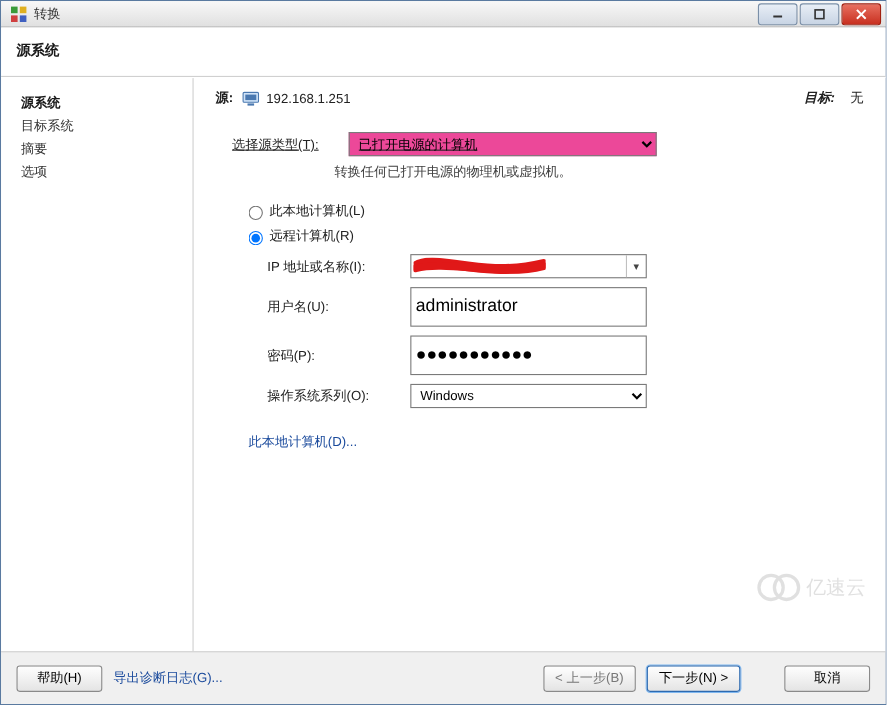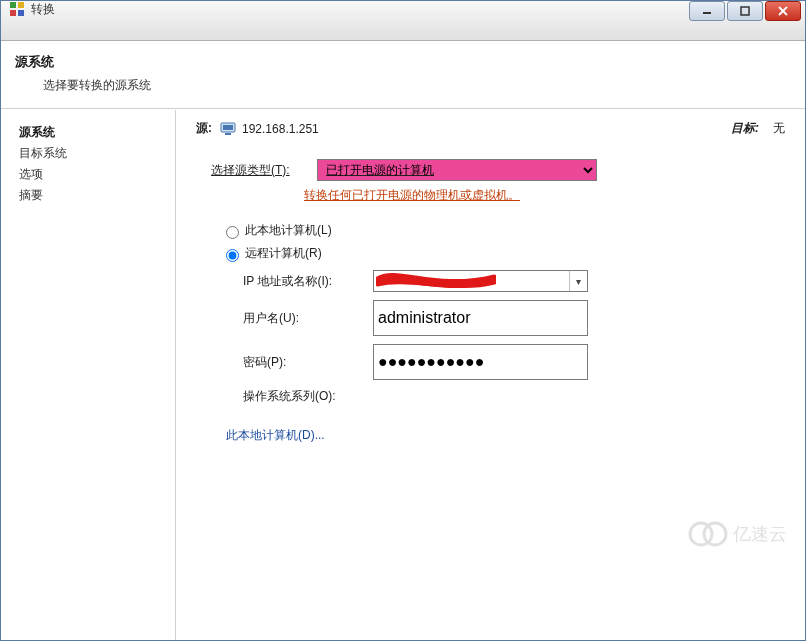--- a/index.html
+++ b/index.html
@@ -7,25 +7,25 @@
   .window {
     width: 806px;
     height: 641px;
     border: 1px solid #5a7aa0;
     display: flex;
     flex-direction: column;
     background: #f0f0f0;
     position: relative;
   }
   .titlebar {
-    height: 40px;
+    height: 24px;
     background: linear-gradient(to bottom, #f8f8f8, #e0e0e0);
     border-bottom: 1px solid #b0b0b0;
     display: flex;
-    align-items: flex-start;
+    align-items: center;
     padding: 0 4px;
     font-size: 12px;
     color: #333;
   }
   .titlebar .app-icon {
     width: 16px; height: 16px;
     margin: 0 6px 0 4px;
   }
   .titlebar .title-text { flex: 0 0 auto; }
   .titlebar .spacer { flex: 1; }
@@ -111,22 +111,21 @@
   select.combo, .combo-box {
     width: 280px;
     height: 22px;
     font-size: 12px;
     border: 1px solid #7a7a7a;
     background: #ec4899;
     padding: 0 4px;
   }
   .hint {
     margin: 0 0 18px 108px;
-    color: #c2410c;
-    text-decoration: underline;
+    color: #404040;
   }
   .fieldset {
     margin: 0 0 0 15px;
   }
   .fieldset-title {
     margin-bottom: 10px;
   }
   .radio-row, .form-row {
     display: flex;
     align-items: flex-end;
@@ -264,29 +263,28 @@
         <svg width="10" height="10" viewBox="0 0 10 10">
             <line x1="1" y1="1" x2="9" y2="9" stroke="#fff" stroke-width="1.8"></line>
             <line x1="9" y1="1" x2="1" y2="9" stroke="#fff" stroke-width="1.8"></line>
           </svg>
       </div>
     </div>
   </div>
 
   <div class="header-area">
     <div class="header-title">源系统</div>
-    <div class="header-sub">选择要转换的源系统</div>
   </div>
 
   <div class="body-area">
     <div class="sidebar">
       <div class="nav-item active">源系统</div>
       <div class="nav-item">目标系统</div>
+      <div class="nav-item">摘要</div>
       <div class="nav-item">选项</div>
-      <div class="nav-item">摘要</div>
     </div>
 
     <div class="content">
 
       <div class="src-target-row">
         <span class="src-label">源:</span>
         <span class="src-value">
           <svg width="16" height="14" viewBox="0 0 16 14">
             <rect x="1" y="1" width="14" height="9" rx="1" fill="#cfe2f7" stroke="#4a78b0"></rect>
             <rect x="3" y="3" width="10" height="5" fill="#4a78b0"></rect>
@@ -336,29 +334,41 @@
             <input type="text" value="administrator" style="">
           </div>
 
           <div class="form-row">
             <span class="flabel">密码(P):</span>
             <input type="text" value="●●●●●●●●●●●" style="">
           </div>
 
           <div class="form-row">
             <span class="flabel">操作系统系列(O):</span>
+            <select class="os-select">
+              <option>Windows</option>
+            </select>
           </div>
         </div>
 
         <div class="details-link">此本地计算机(D)...</div>
       </div>
 
     </div>
   </div>
 
+  <div class="footer">
+    <button class="btn">帮助(H)</button>
+    <span class="link">导出诊断日志(G)...</span>
+    <span class="spacer"></span>
+    <button class="btn disabled">&lt; 上一步(B)</button>
+    <button class="btn default">下一步(N) &gt;</button>
+    <span style="width:20px"></span>
+    <button class="btn">取消</button>
+  </div>
 
   <svg class="watermark" width="120" height="36" viewBox="0 0 120 36">
     <circle cx="16" cy="18" r="11" fill="none" stroke="#c8c8c8" stroke-width="3"></circle>
     <circle cx="30" cy="18" r="11" fill="none" stroke="#c8c8c8" stroke-width="3"></circle>
     <text x="48" y="24" font-size="18" fill="#c8c8c8">亿速云</text>
   </svg>
 
 </div>
 
 </body></html>

